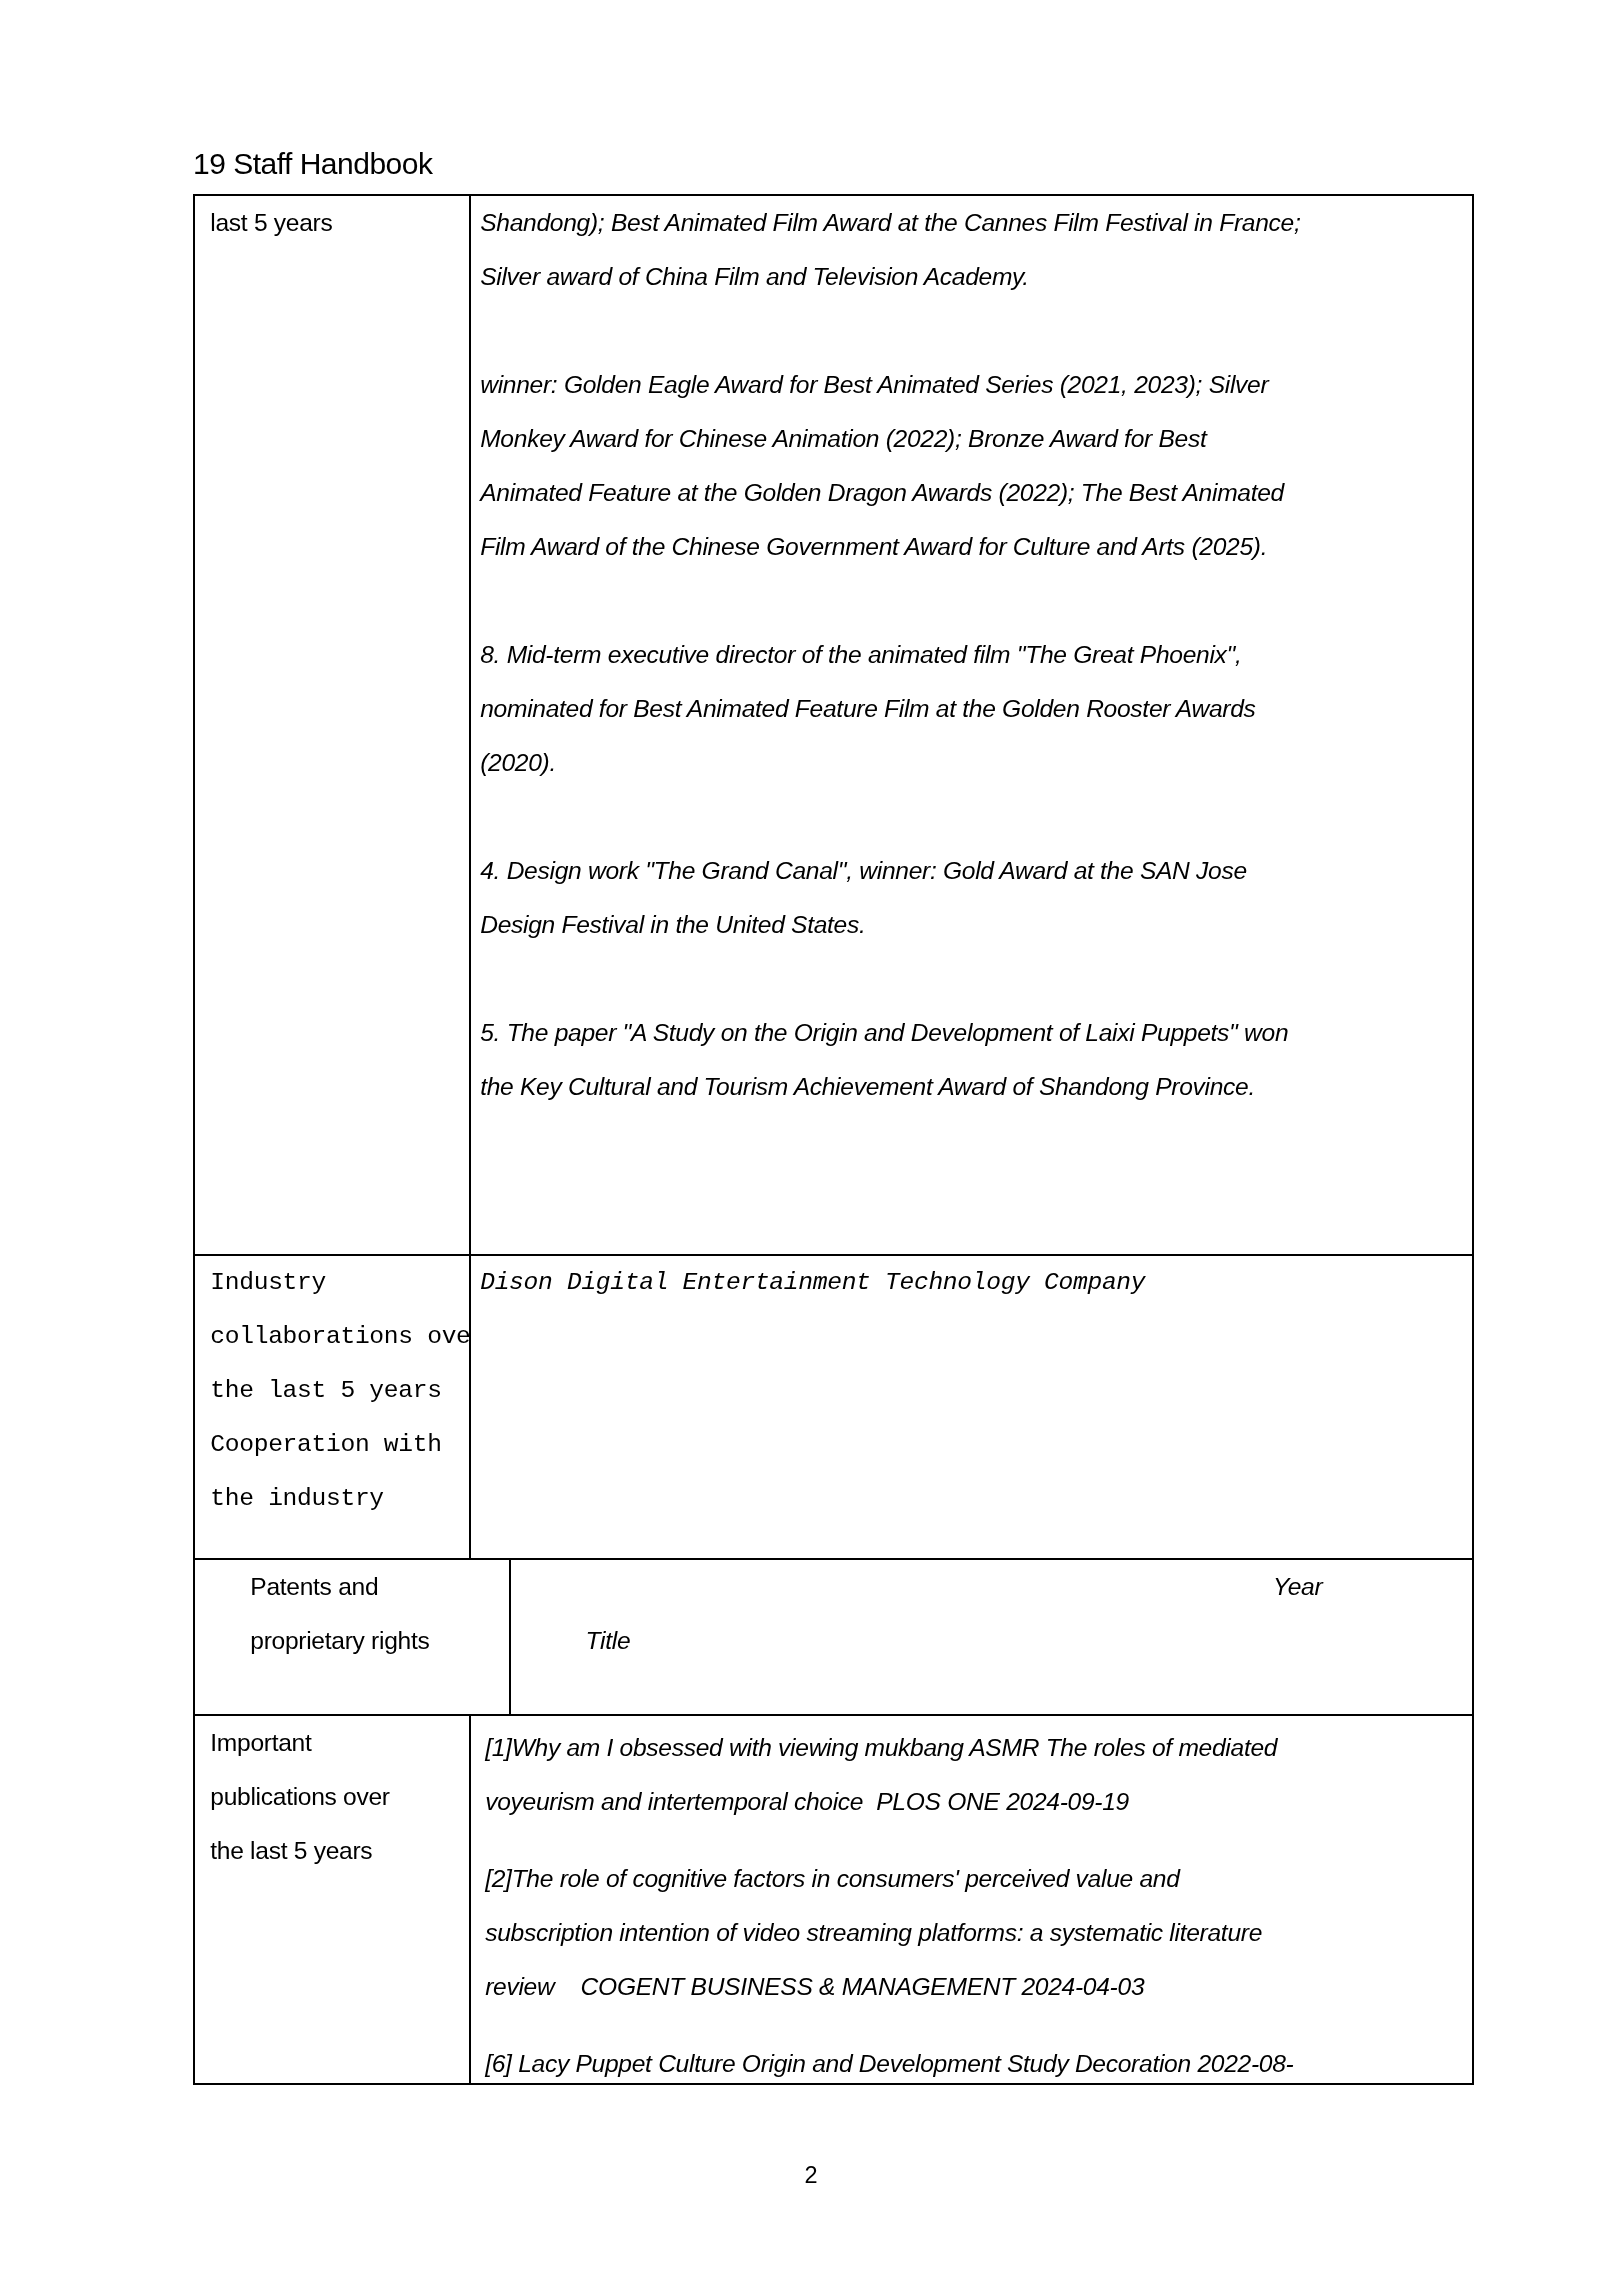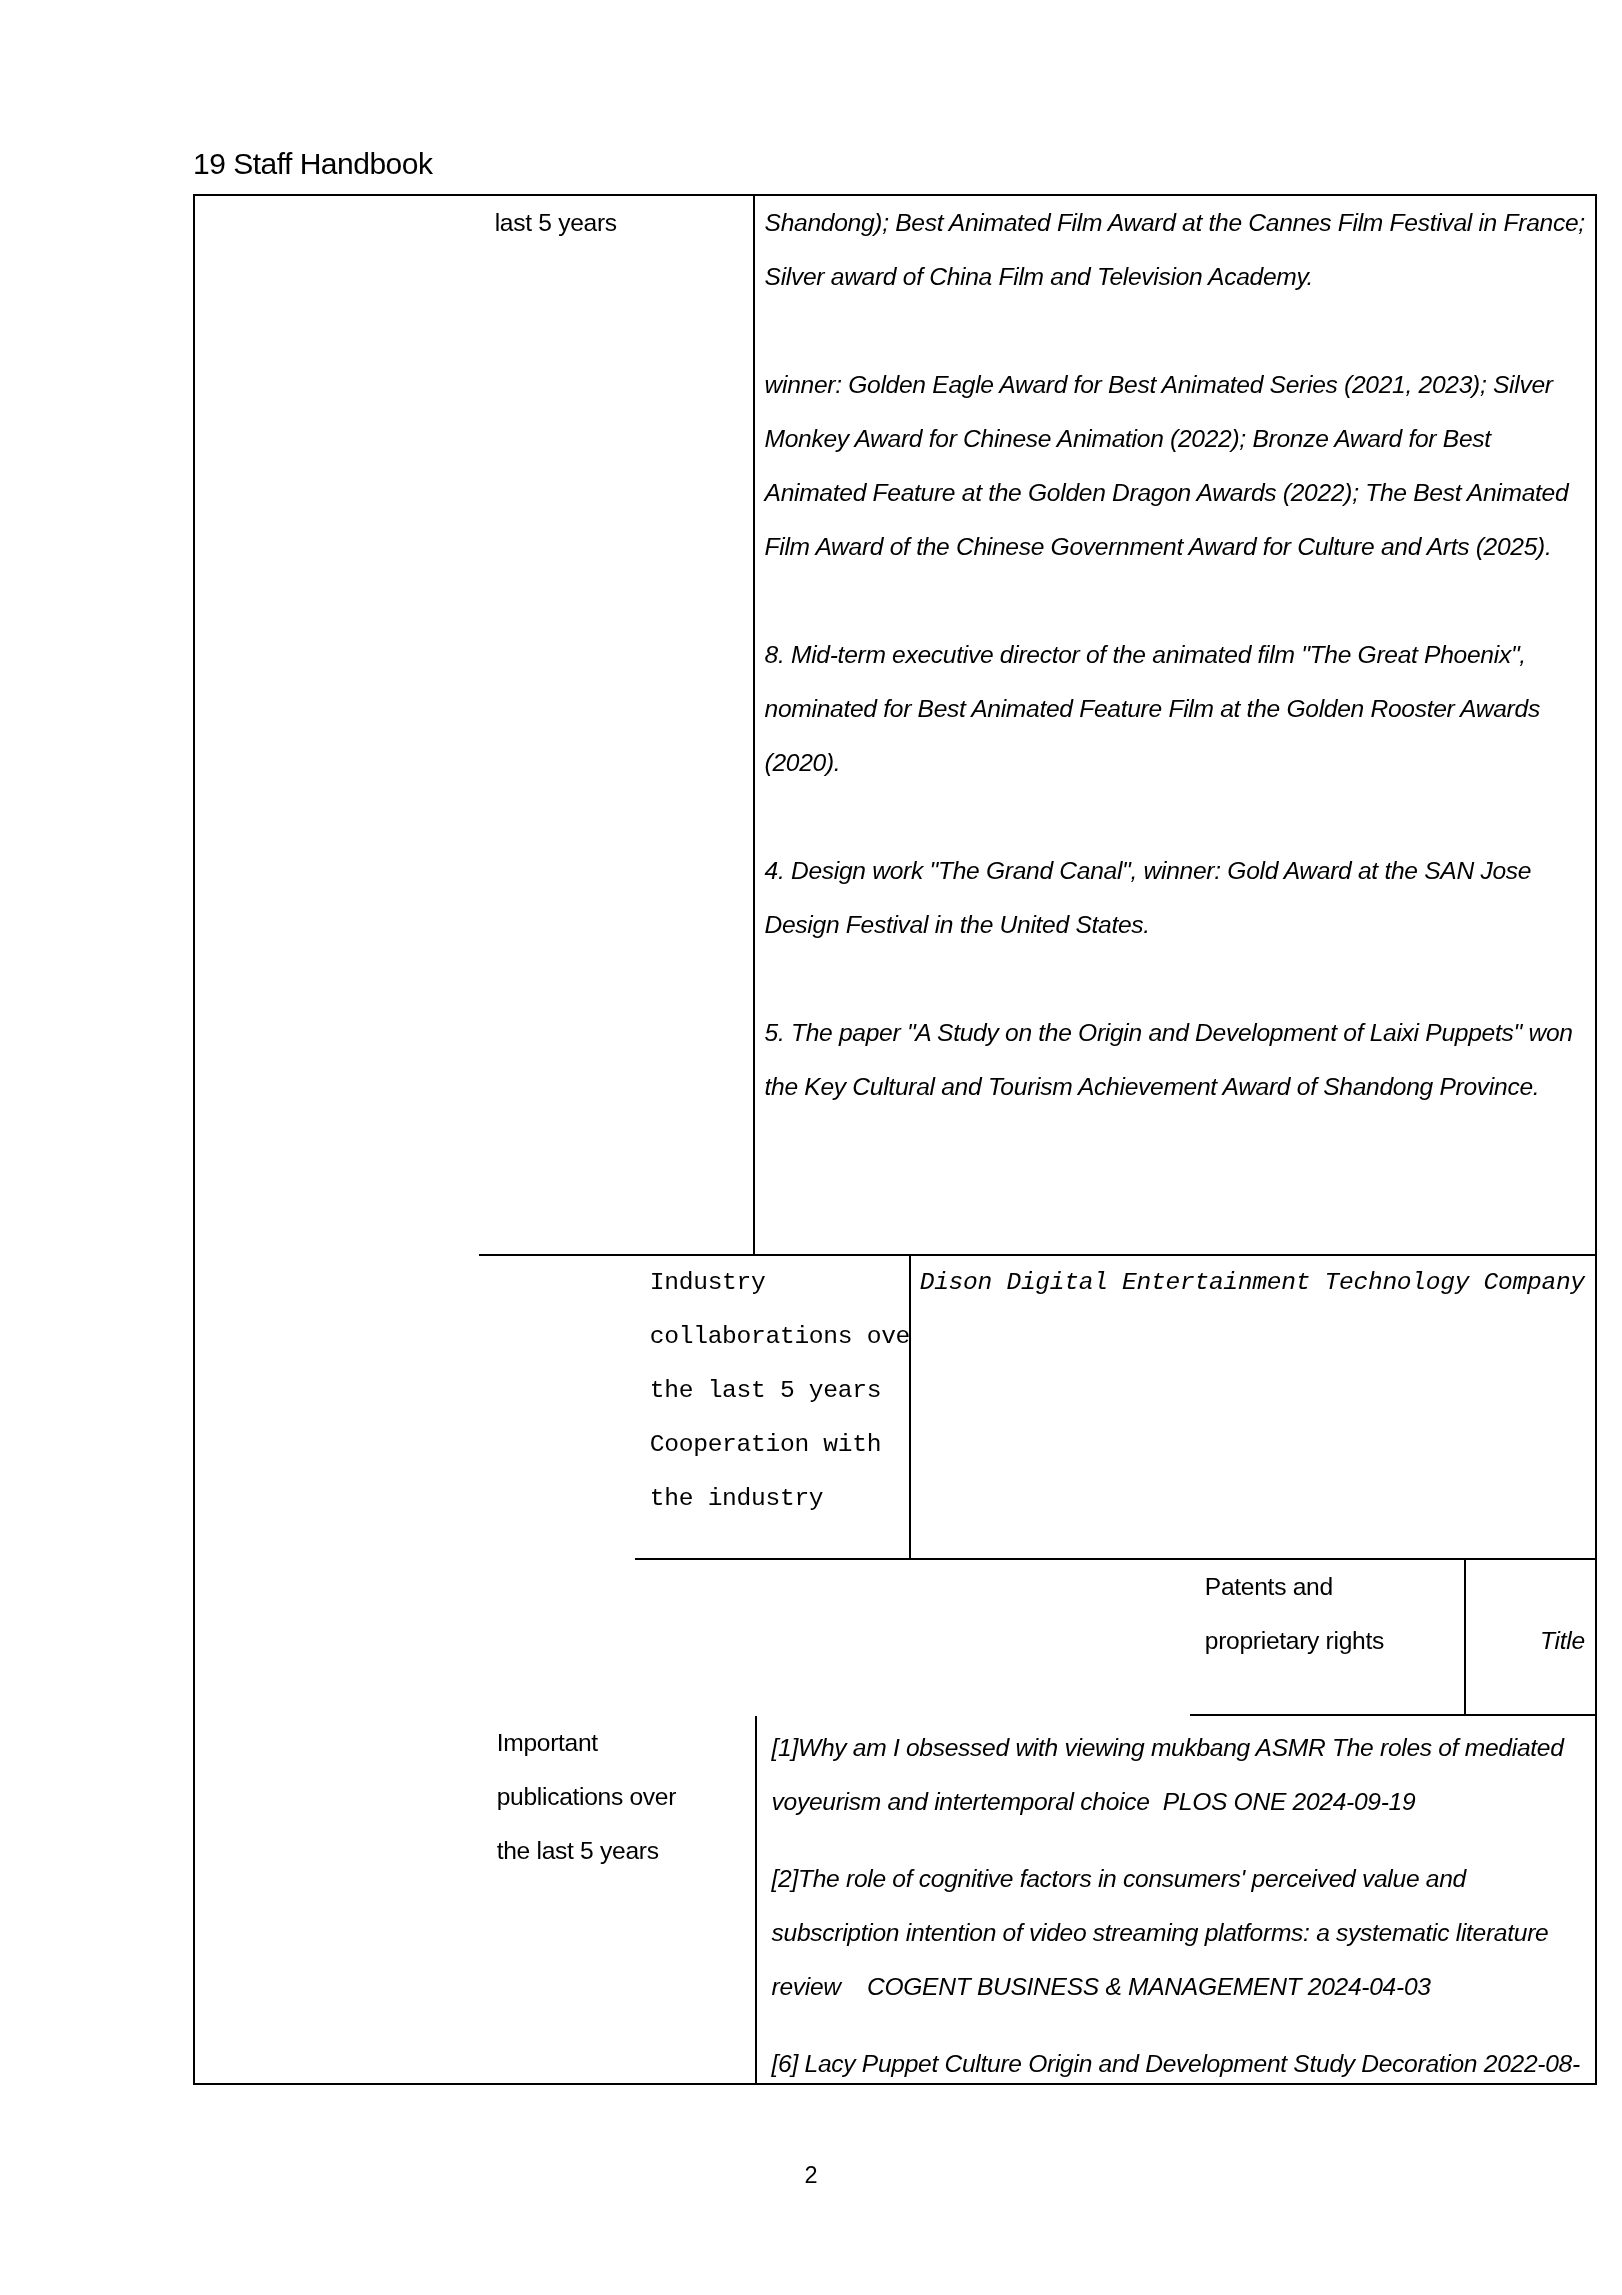--- a/index.html
+++ b/index.html
@@ -19,38 +19,37 @@
     font-size:30px;
     line-height:36px;
     letter-spacing:-0.5px;
     white-space:pre;
     margin-top:44px;
   }
   .doc-table{
     position:absolute;
     left:193px;
     top:194px;
-    width:1404px;
+    width:1281px;
     height:1891px;
     border:2.6px solid #000000;
     box-sizing:border-box;
     display:flex;
     flex-direction:column;
-    align-items:flex-end;
   }
   .t-row{
     display:flex;
     box-sizing:border-box;
     border-bottom:2.6px solid #000000;
     overflow:hidden;
   }
   .t-row:last-child{border-bottom:none;}
   .row-awards{height:1060px;}
   .row-industry{height:304px;font-family:Liberation Mono, monospace;}
-  .row-patents{height:156px;}
+  .row-patents{height:156px;padding-left:40px;}
   .row-publications{height:366px;flex:1;}
   .cell{
     box-sizing:border-box;
     font-size:24.6px;
     line-height:54px;
     letter-spacing:-0.3px;
     overflow:hidden;
   }
   .cell-l{
     flex:0 0 276px;

